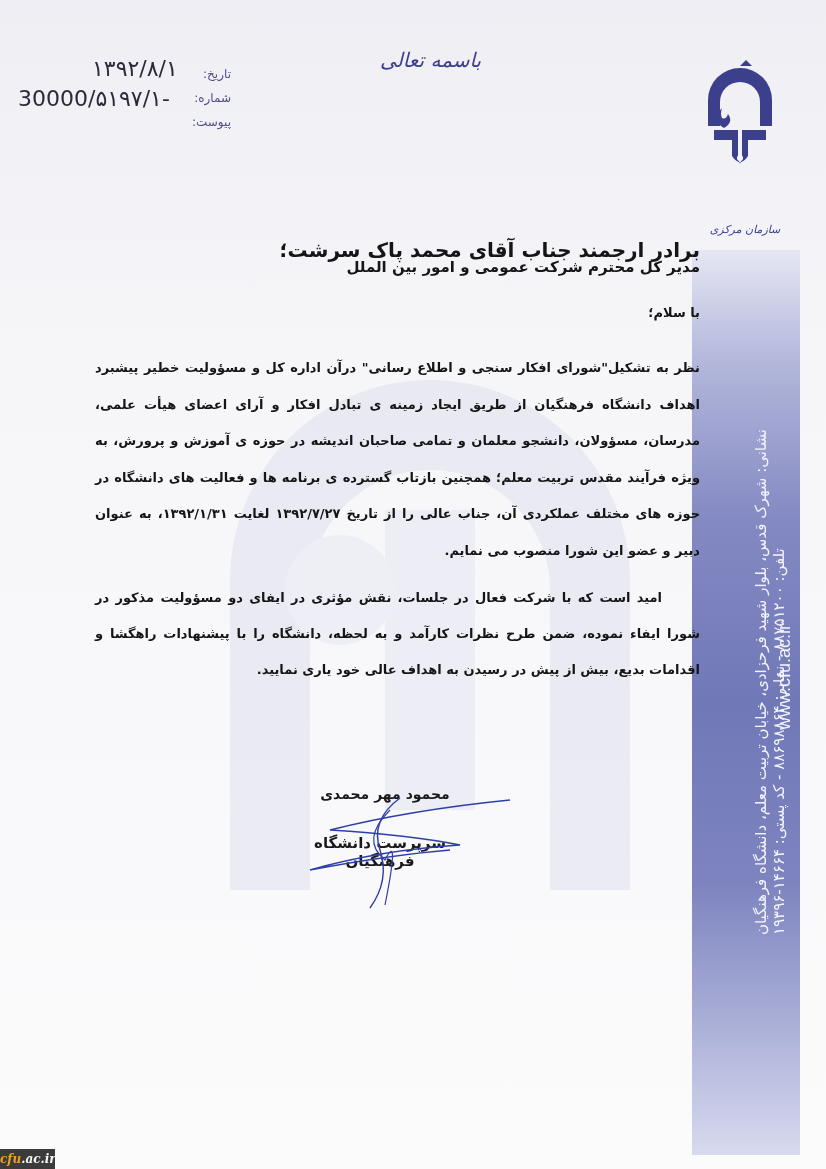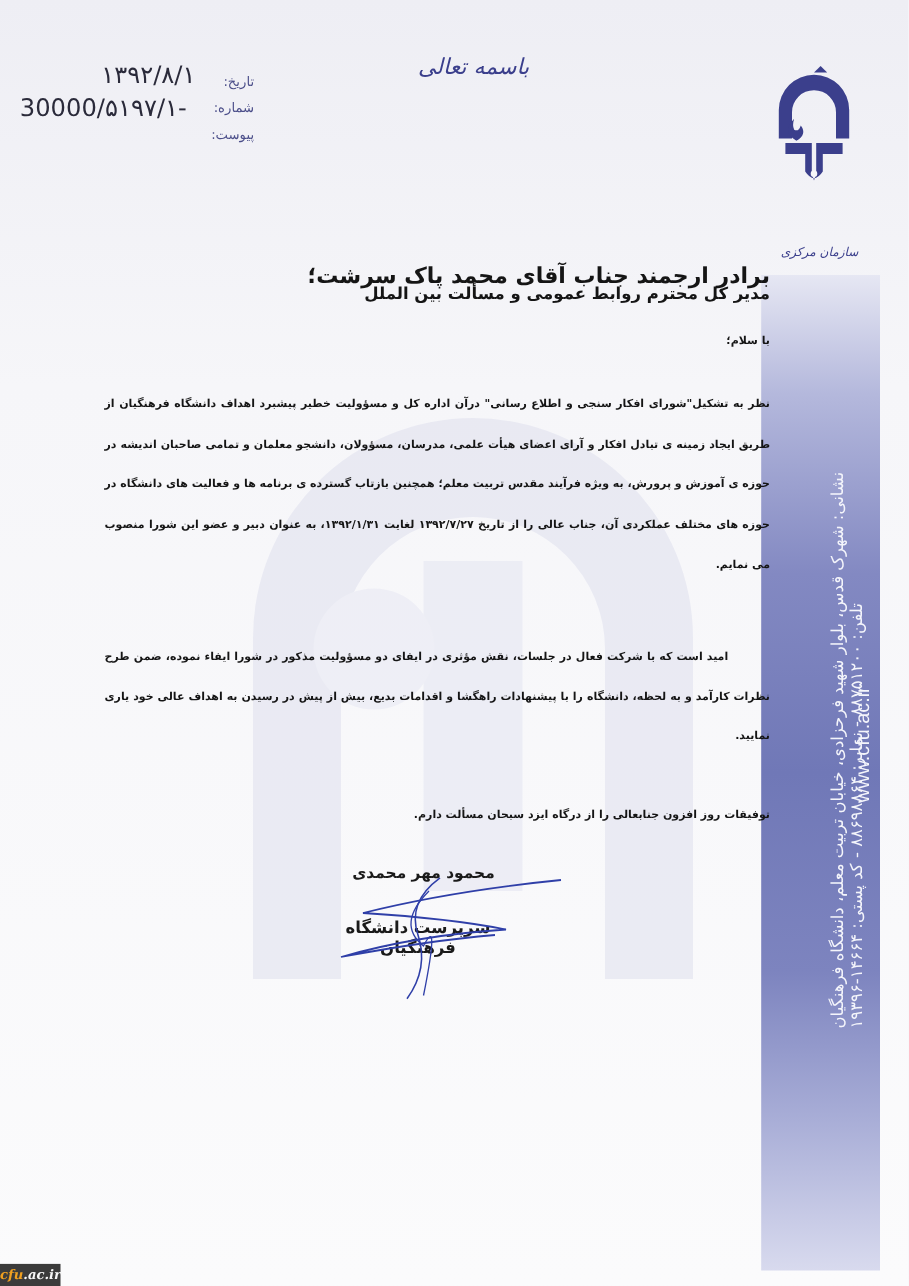--- a/index.html
+++ b/index.html
@@ -34,21 +34,21 @@
 
     
     .meta { position: absolute; left: 185px; top: 62px; direction: rtl; color: #4c4f8a; font-size: 12px; line-height: 24px; width: 46px; text-align: right; }
     .hand { position: absolute; font-family: "DejaVu Sans", sans-serif; color: #2a2a3a; font-size: 22px; letter-spacing: 1px; }
     .hand.date { left: 92px; top: 56px; }
     .hand.num { left: 18px; top: 86px; }
 
     .bismillah { position: absolute; left: 380px; top: 48px; color: #3b3f8c; font-family: "DejaVu Serif", serif; font-style: italic; font-size: 20px; direction: rtl; }
 
     
-    .body { position: absolute; left: 95px; width: 605px; direction: rtl; text-align: justify; font-weight: bold; font-size: 10px; color: #151515; }
+    .body { position: absolute; left: 95px; width: 605px; direction: rtl; text-align: justify; font-weight: bold; font-size: 13px; color: #151515; }
     .salutation { top: 210px; font-size: 20px; margin-top: 28px; }
     .position { top: 258px; font-size: 15px; }
     .greeting { top: 305px; }
     .para1 { top: 350px; line-height: 36.5px; text-align-last: right; }
     .para2 { top: 580px; line-height: 36px; text-indent: 38px; text-align-last: right; }
     .closing { top: 736px; }
 
     .signer-name { position: absolute; left: 300px; width: 170px; top: 786px; text-align: center; direction: rtl; font-weight: bold; font-size: 14px; }
     .signer-title { position: absolute; left: 280px; width: 200px; top: 834px; text-align: center; direction: rtl; font-weight: bold; font-size: 15px; }
     .signature { position: absolute; left: 290px; top: 790px; width: 230px; height: 120px; }
@@ -86,25 +86,24 @@
   <div class="bismillah">باسمه تعالی</div>
   <div class="meta">
     <div>تاریخ:</div>
     <div>شماره:</div>
     <div>پیوست:</div>
   </div>
   <div class="hand date">۱۳۹۲/۸/۱</div>
   <div class="hand num">30000/۵۱۹۷/۱-</div>
 
   <div class="body salutation">برادر ارجمند جناب آقای محمد پاک سرشت؛</div>
-  <div class="body position">مدیر کل محترم روابط عمومی و مسألت بین الملل</div>
+  <div class="body position">مدیر کل محترم شرکت عمومی و امور بین الملل</div>
   <div class="body greeting">با سلام؛</div>
   <div class="body para1">نظر به تشکیل"شورای افکار سنجی و اطلاع رسانی" درآن اداره کل و مسؤولیت خطیر پیشبرد اهداف دانشگاه فرهنگیان از طریق ایجاد زمینه ی تبادل افکار و آرای اعضای هیأت علمی، مدرسان، مسؤولان، دانشجو معلمان و تمامی صاحبان اندیشه در حوزه ی آموزش و پرورش، به ویژه فرآیند مقدس تربیت معلم؛ همچنین بازتاب گسترده ی برنامه ها و فعالیت های دانشگاه در حوزه های مختلف عملکردی آن، جناب عالی را از تاریخ ۱۳۹۲/۷/۲۷ لغایت ۱۳۹۲/۱/۳۱، به عنوان دبیر و عضو این شورا منصوب می نمایم.</div>
   <div class="body para2">امید است که با شرکت فعال در جلسات، نقش مؤثری در ایفای دو مسؤولیت مذکور در شورا ایفاء نموده، ضمن طرح نظرات کارآمد و به لحظه، دانشگاه را با پیشنهادات راهگشا و اقدامات بدیع، بیش از پیش در رسیدن به اهداف عالی خود یاری نمایید.</div>
-  <div class="body closing">توفیقات روز افزون جنابعالی را از درگاه ایزد سبحان مسألت دارم.</div>
 
   <div class="signer-name">محمود مهر محمدی</div>
   <div class="signer-title">سرپرست دانشگاه فرهنگیان</div>
   <svg class="signature" viewBox="0 0 230 120">
     <path d="M220 10 Q120 20 40 40 Q120 45 170 55 Q90 60 20 80 Q100 65 160 60" stroke="#2f3fa8" stroke-width="1.6" fill="none"></path>
     <path d="M110 8 Q80 30 90 60 Q100 90 80 118" stroke="#2f3fa8" stroke-width="1.4" fill="none"></path>
     <path d="M100 20 Q70 50 95 70 Q110 40 95 115" stroke="#2f3fa8" stroke-width="1.2" fill="none"></path>
   </svg>
 
   <div class="footer-badge">

